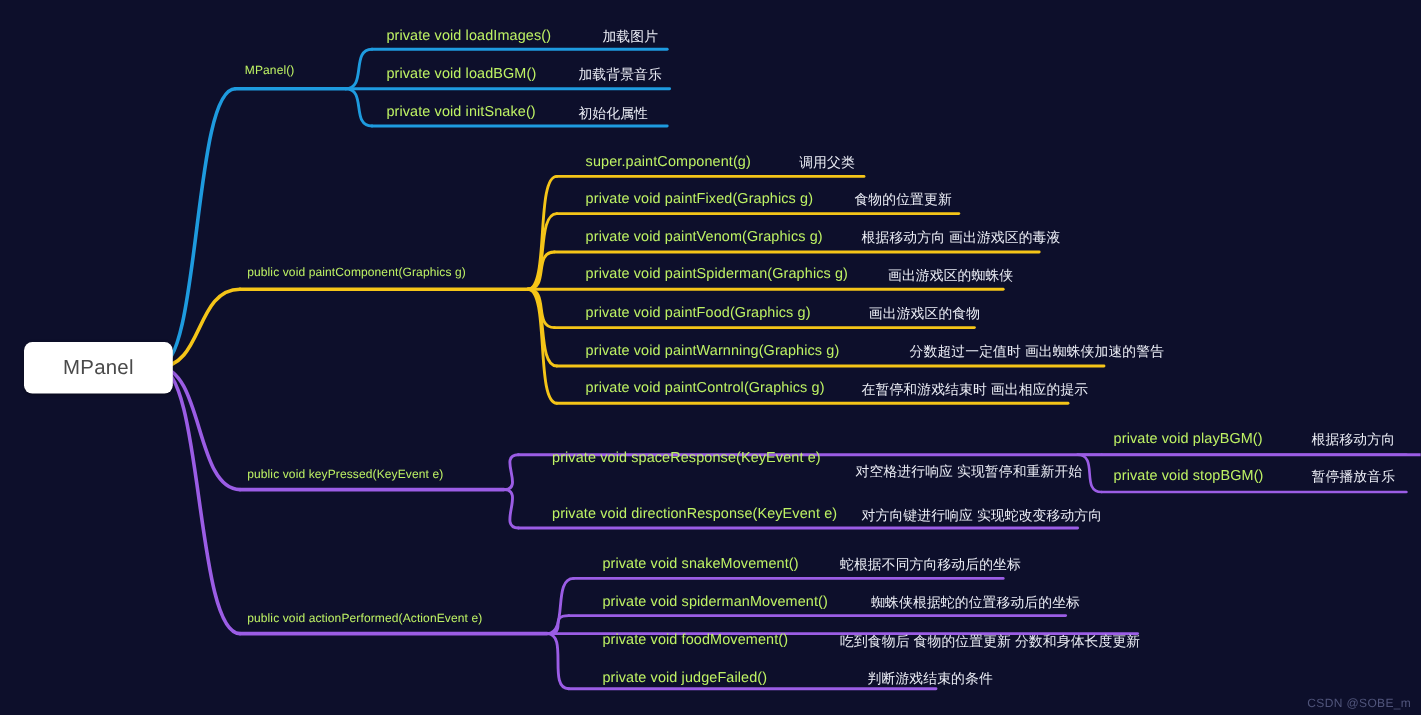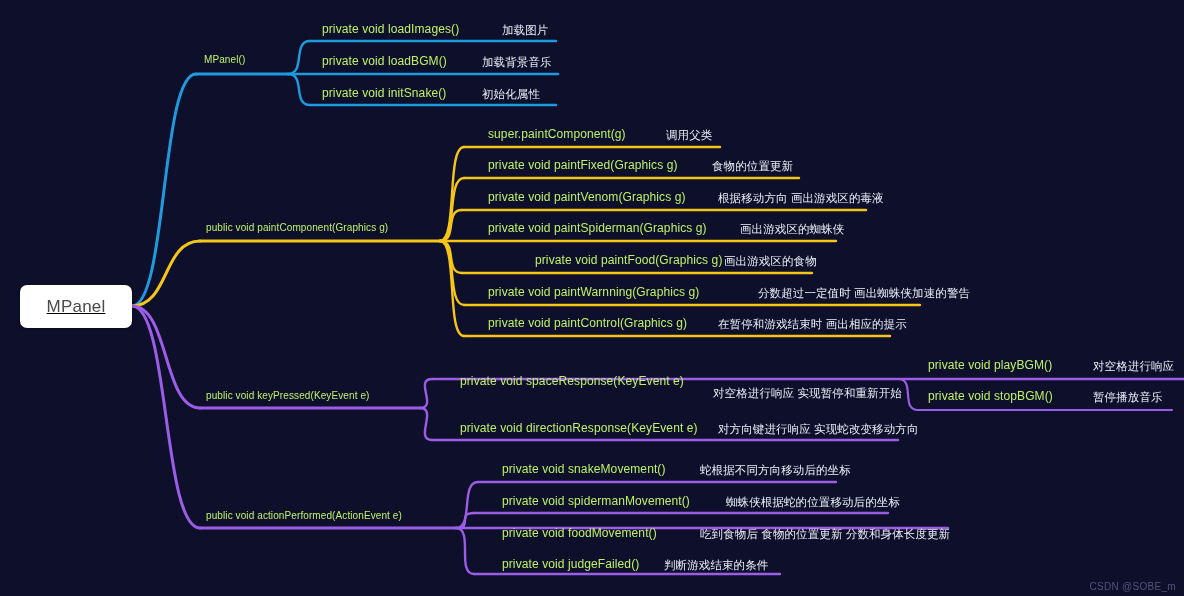--- a/index.html
+++ b/index.html
@@ -37,28 +37,27 @@
   .node-note {
     position: absolute;
     color: #eceef6;
     font-size: 11.5px;
     white-space: nowrap;
     letter-spacing: .1px;
   }
   #root-node {
     position: absolute;
     left: 20px; top: 285px;
-    width: 112px; height: 43px;
+    width: 124px; height: 43px;
     background: #ffffff;
     border-radius: 7px;
     display: flex;
     align-items: center;
     justify-content: center;
     box-shadow: 0 1px 3px rgba(0,0,0,.35);
-    text-decoration: underline;
   }
   #root-node .root-text {
     color: #4a4a4a;
     font-size: 17px;
     letter-spacing: .2px;
   }
   #watermark {
     position: absolute;
     right: 8px; bottom: 4px;
     color: #5b6088;
@@ -132,40 +131,40 @@
       <div class="node-note" style="left: 482px; top: 87px;">初始化属性</div>
       <div class="node-label lv2" style="left: 206px; top: 222px;">public void paintComponent(Graphics g)</div>
       <div class="node-label lv3" style="left: 488px; top: 128px;">super.paintComponent(g)</div>
       <div class="node-note" style="left: 666px; top: 128px;">调用父类</div>
       <div class="node-label lv3" style="left: 488px; top: 159px;">private void paintFixed(Graphics g)</div>
       <div class="node-note" style="left: 712px; top: 159px;">食物的位置更新</div>
       <div class="node-label lv3" style="left: 488px; top: 191px;">private void paintVenom(Graphics g)</div>
       <div class="node-note" style="left: 718px; top: 191px;">根据移动方向 画出游戏区的毒液</div>
       <div class="node-label lv3" style="left: 488px; top: 222px;">private void paintSpiderman(Graphics g)</div>
       <div class="node-note" style="left: 740px; top: 222px;">画出游戏区的蜘蛛侠</div>
-      <div class="node-label lv3" style="left: 488px; top: 254px; margin-left: 47px;">private void paintFood(Graphics g)</div>
+      <div class="node-label lv3" style="left: 488px; top: 254px;">private void paintFood(Graphics g)</div>
       <div class="node-note" style="left: 724px; top: 254px;">画出游戏区的食物</div>
       <div class="node-label lv3" style="left: 488px; top: 286px;">private void paintWarnning(Graphics g)</div>
       <div class="node-note" style="left: 758px; top: 286px;">分数超过一定值时 画出蜘蛛侠加速的警告</div>
       <div class="node-label lv3" style="left: 488px; top: 317px;">private void paintControl(Graphics g)</div>
       <div class="node-note" style="left: 718px; top: 317px;">在暂停和游戏结束时 画出相应的提示</div>
       <div class="node-label lv2" style="left: 206px; top: 390px;">public void keyPressed(KeyEvent e)</div>
       <div class="node-label lv3" style="left: 460px; top: 375px;">private void spaceResponse(KeyEvent e)</div>
       <div class="node-note" style="left: 713px; top: 386px;">对空格进行响应 实现暂停和重新开始</div>
       <div class="node-label lv4" style="left: 928px; top: 359px;">private void playBGM()</div>
-      <div class="node-note" style="left: 1093px; top: 359px;">对空格进行响应</div>
+      <div class="node-note" style="left: 1093px; top: 359px;">根据移动方向</div>
       <div class="node-label lv4" style="left: 928px; top: 390px;">private void stopBGM()</div>
       <div class="node-note" style="left: 1093px; top: 390px;">暂停播放音乐</div>
       <div class="node-label lv3" style="left: 460px; top: 422px;">private void directionResponse(KeyEvent e)</div>
       <div class="node-note" style="left: 718px; top: 422px;">对方向键进行响应 实现蛇改变移动方向</div>
       <div class="node-label lv2" style="left: 206px; top: 510px;">public void actionPerformed(ActionEvent e)</div>
       <div class="node-label lv3" style="left: 502px; top: 463px;">private void snakeMovement()</div>
       <div class="node-note" style="left: 700px; top: 463px;">蛇根据不同方向移动后的坐标</div>
       <div class="node-label lv3" style="left: 502px; top: 495px;">private void spidermanMovement()</div>
       <div class="node-note" style="left: 726px; top: 495px;">蜘蛛侠根据蛇的位置移动后的坐标</div>
       <div class="node-label lv3" style="left: 502px; top: 527px;">private void foodMovement()</div>
       <div class="node-note" style="left: 700px; top: 527px;">吃到食物后 食物的位置更新 分数和身体长度更新</div>
       <div class="node-label lv3" style="left: 502px; top: 558px;">private void judgeFailed()</div>
-      <div class="node-note" style="left: 664px; top: 558px;">判断游戏结束的条件</div>
+      <div class="node-note" style="left: 723px; top: 558px;">判断游戏结束的条件</div>
     </div>
 
   <div id="watermark">CSDN @SOBE_m</div>
 </div>
 
 </body></html>

